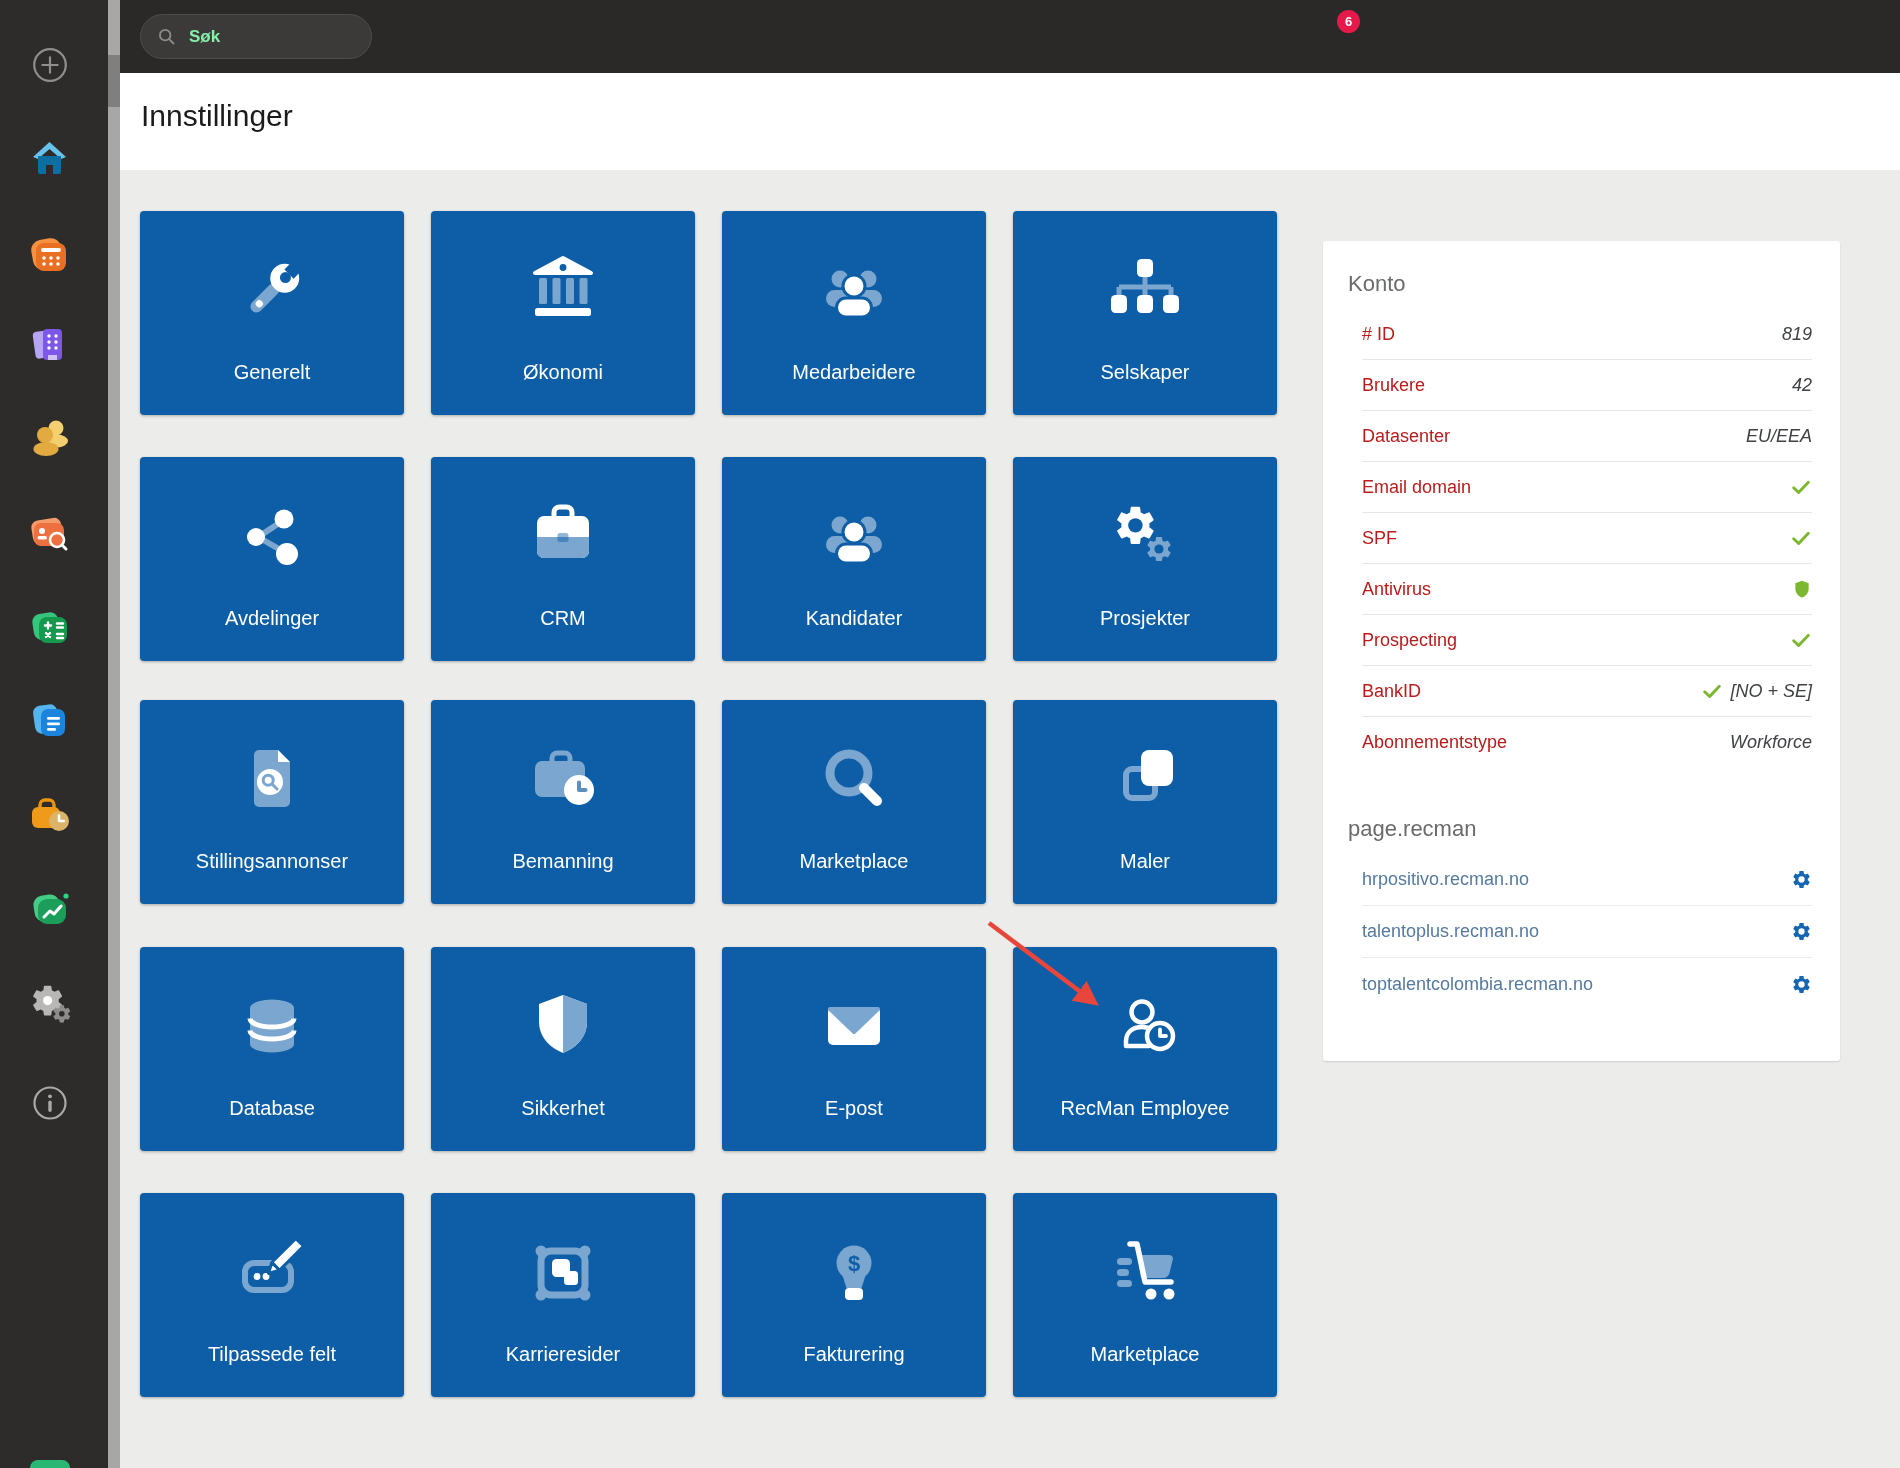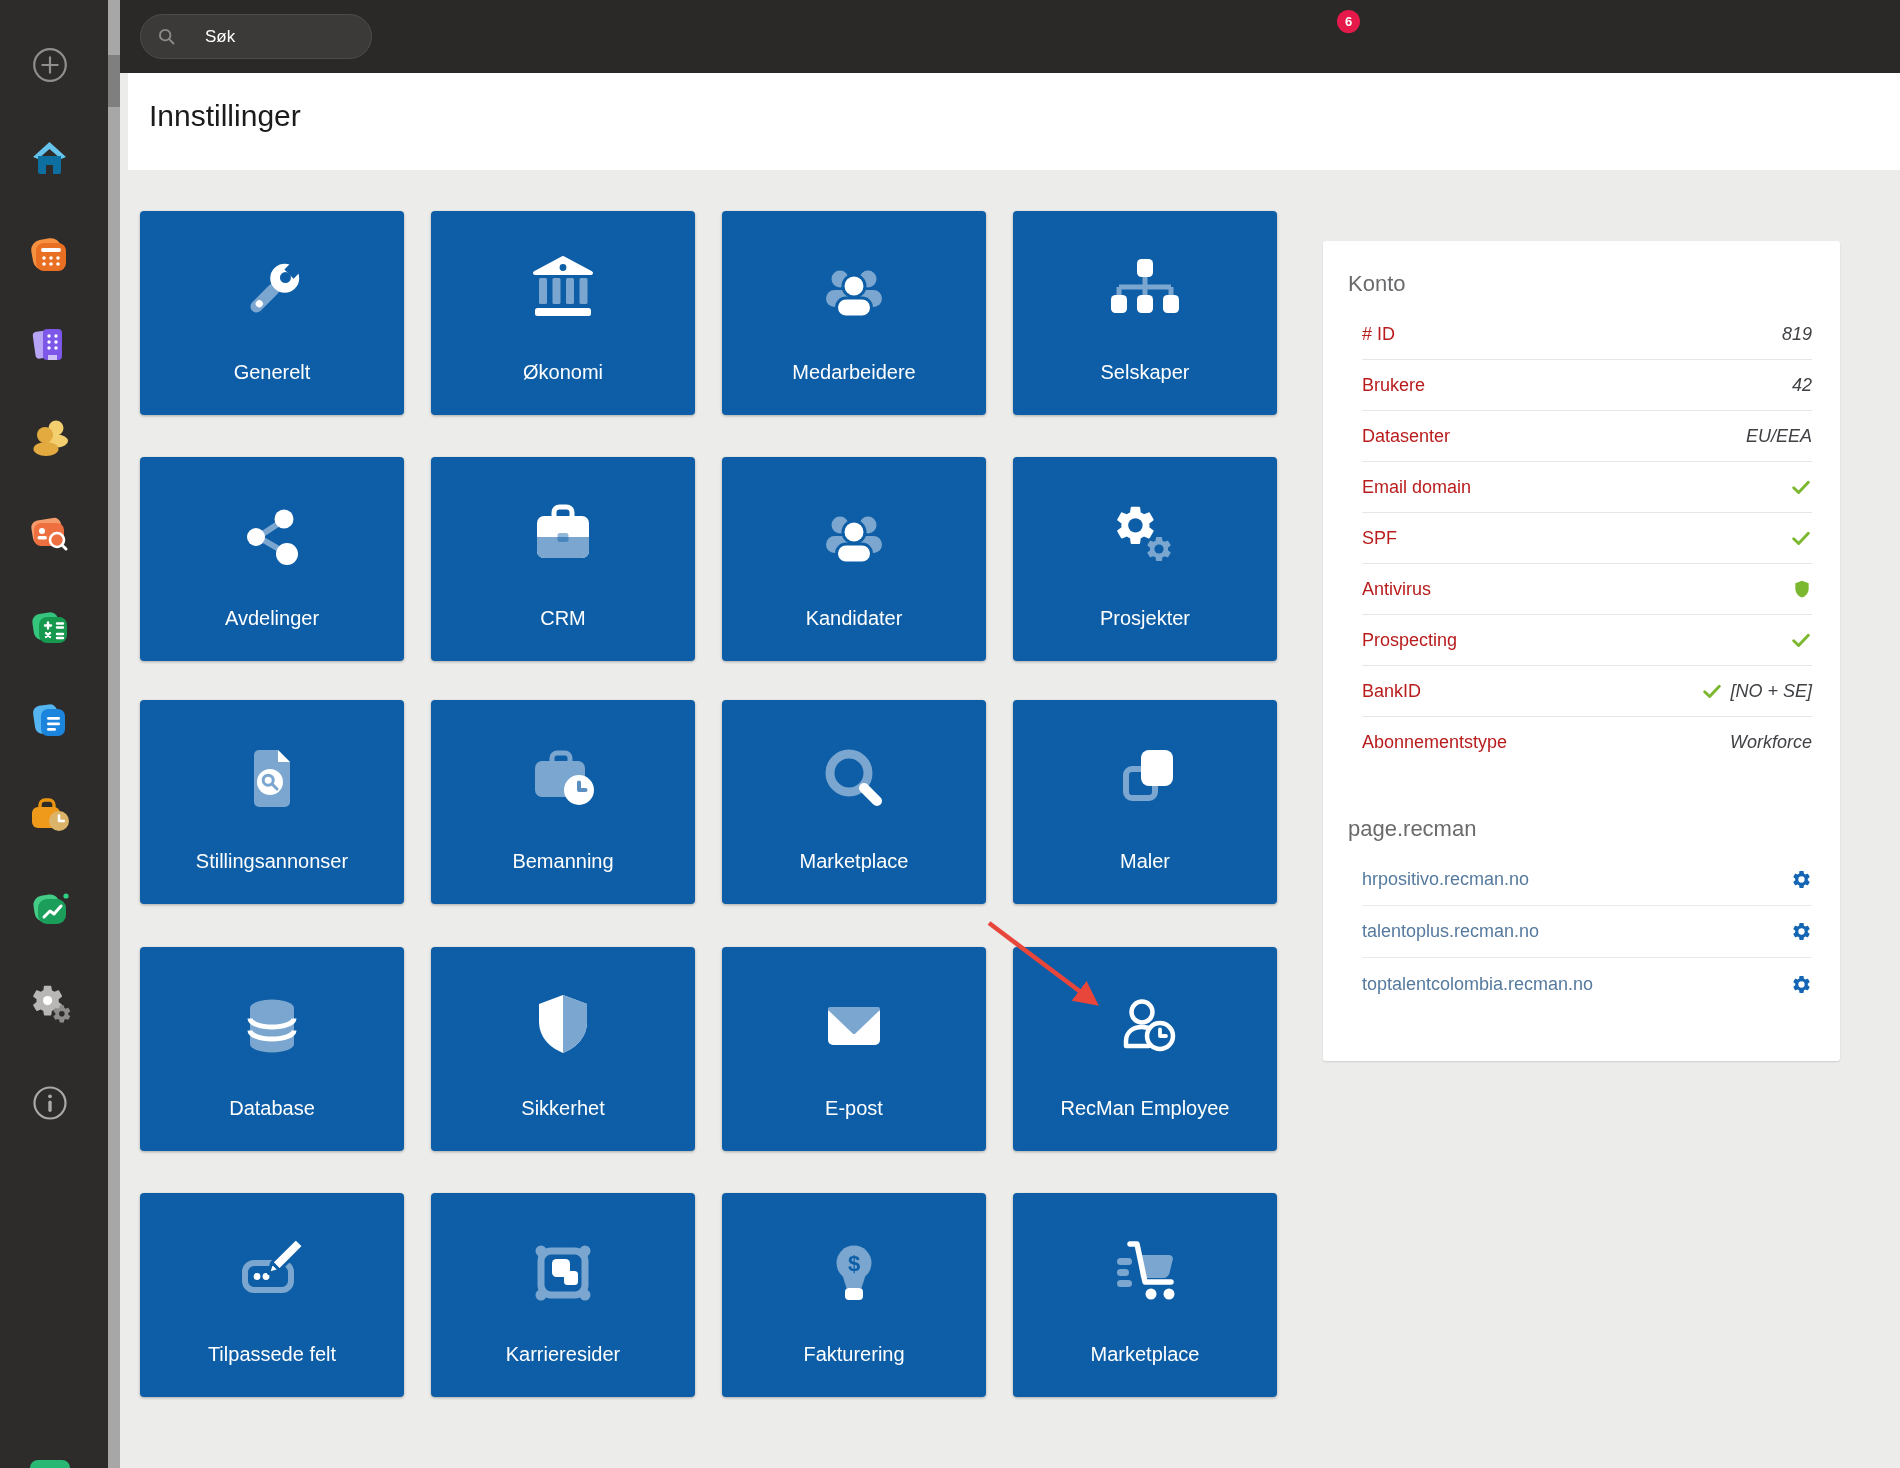--- a/index.html
+++ b/index.html
@@ -8,30 +8,30 @@
          font-family:"Liberation Sans",sans-serif;}
   
   .sidebar{position:absolute;left:0;top:0;width:108px;height:1468px;background:#2e2c2b;z-index:3;}
   .side-item{position:absolute;left:27px;width:46px;height:46px;display:flex;align-items:center;justify-content:center;cursor:pointer;}
   .scroll-strip{position:absolute;left:108px;top:0;width:12px;height:1468px;background:#a7a7a7;z-index:3;}
   .scroll-thumb{position:absolute;left:0;top:55px;width:12px;height:52px;background:#7f7f7f;}
   
   .topbar{position:absolute;left:120px;top:0;right:0;height:73px;background:#2b2927;z-index:2;}
   .search-pill{position:absolute;left:20px;top:14px;width:232px;height:45px;border-radius:23px;
                background:#3c3a38;border:1px solid #4e4b48;display:flex;align-items:center;padding-left:15px;cursor:text;}
-  .search-pill .ph{color:#ffffff;font-size:17px;margin-left:28px;}
+  .search-pill .ph{color:#86efac;font-size:17px;margin-left:12px;font-weight:bold;}
   .iconbtn{position:absolute;top:14px;width:46px;height:46px;border-radius:50%;background:#494747;
            display:flex;align-items:center;justify-content:center;cursor:pointer;}
   .badge{position:absolute;width:23px;height:23px;border-radius:50%;background:#e6194b;color:#fff;
          font-size:13px;font-weight:bold;display:flex;align-items:center;justify-content:center;z-index:4;}
   .avatar{position:absolute;top:14px;width:46px;height:46px;border-radius:50%;overflow:hidden;cursor:pointer;
           background:linear-gradient(180deg,#8fb8d8 0%,#c3d6e0 45%,#c9a27b 72%,#a8784f 100%);}
   .collapse{position:absolute;top:22px;width:30px;height:30px;cursor:pointer;}
   
-  .pagehead{position:absolute;left:120px;top:73px;right:0;height:97px;background:#ffffff;z-index:1;margin-left:8px;}
+  .pagehead{position:absolute;left:120px;top:73px;right:0;height:97px;background:#ffffff;z-index:1;}
   .page-title{position:absolute;left:21px;top:26px;font-size:30px;color:#1b1b1b;font-weight:400;}
   
   .tile{position:absolute;width:264px;height:204px;background:#0d5ea6;border-radius:4px;
         box-shadow:0 1px 3px rgba(0,0,0,.28);cursor:pointer;}
   .tile .ic{position:absolute;left:0;right:0;top:34px;height:92px;display:flex;align-items:center;justify-content:center;}
   .tile .lbl{position:absolute;left:6px;right:6px;top:150px;text-align:center;color:#fff;font-size:20px;}
   
   .panel{position:absolute;left:1323px;top:210px;width:517px;height:820px;background:#fff;border-radius:3px;
          box-shadow:0 1px 2px rgba(0,0,0,.13);margin-top:31px;}
   .panel h2{margin:0;padding:30px 0 0 25px;font-size:22px;font-weight:400;color:#696a6c;}

